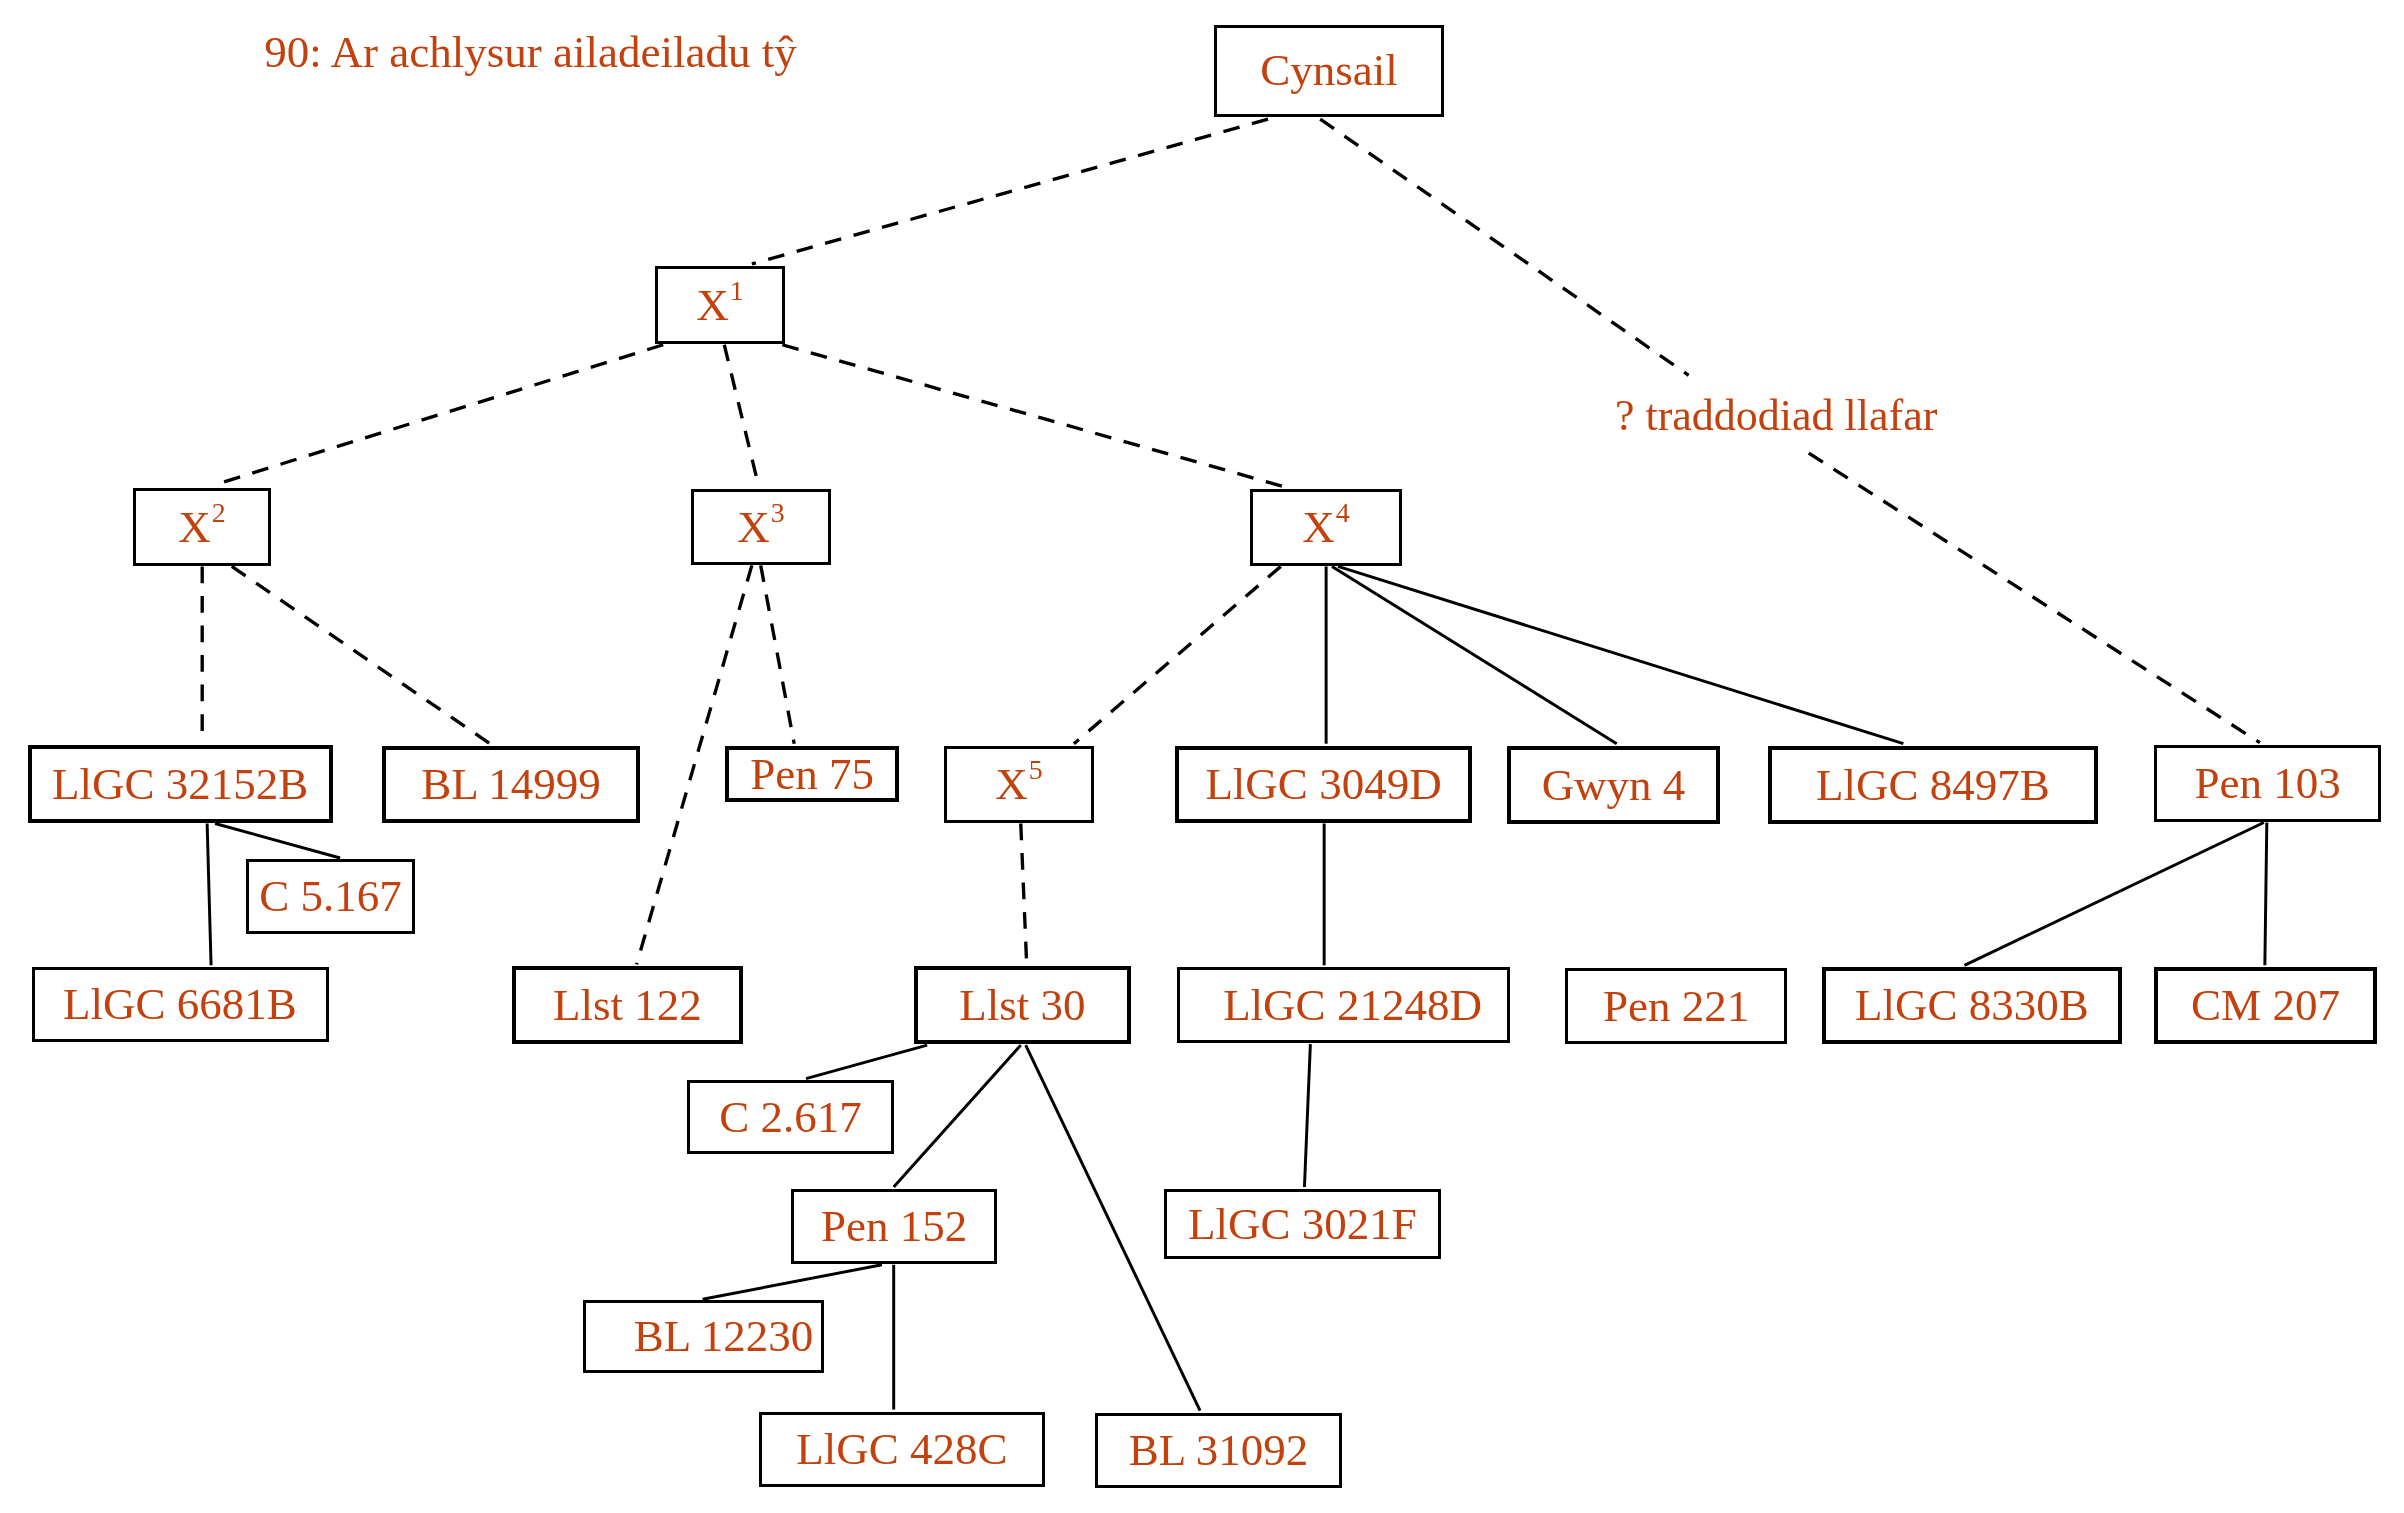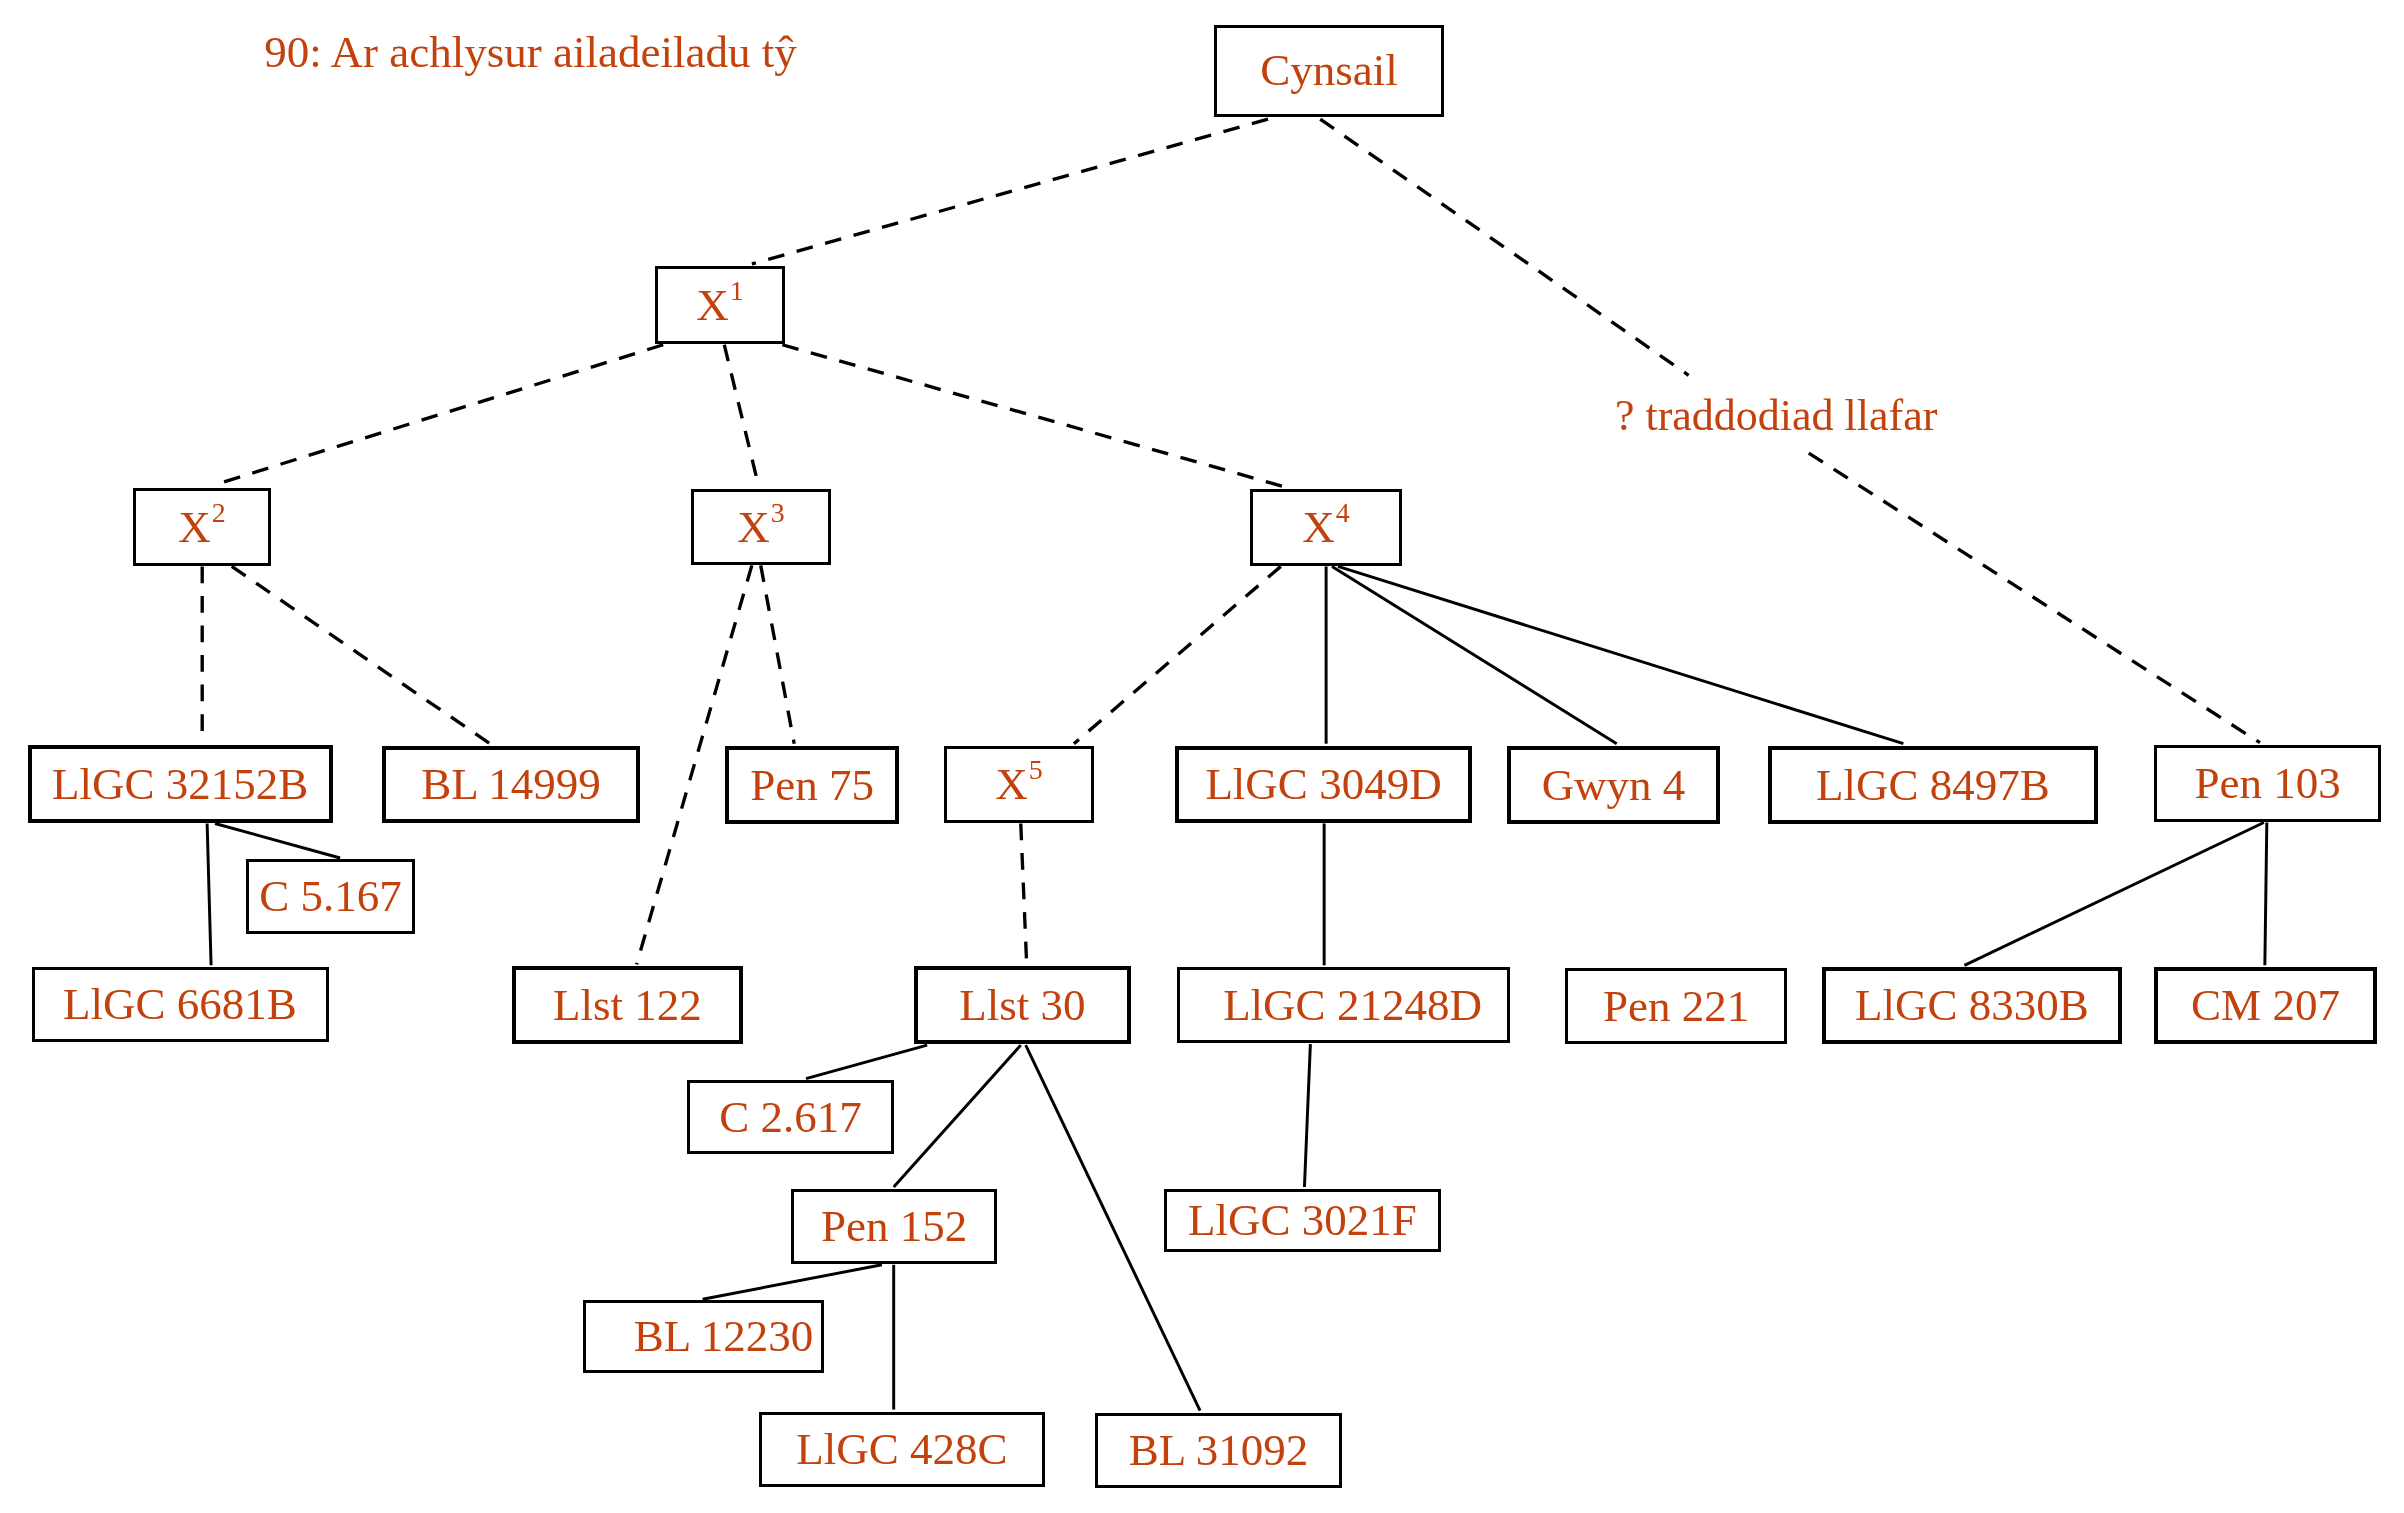--- a/index.html
+++ b/index.html
@@ -120,21 +120,21 @@
       <div class="node" style="left: 944px; top: 746px; width: 150px; height: 77px;">
         <span class="lbl">X</span>
         <span class="sup">5</span>
       </div>
       <div class="node thick" style="left: 27.6px; top: 745px; width: 305px; height: 78px;">
         <span class="lbl">LlGC 32152B</span>
       </div>
       <div class="node thick" style="left: 382px; top: 746px; width: 258px; height: 77px;">
         <span class="lbl">BL 14999</span>
       </div>
-      <div class="node thick" style="left: 725px; top: 746px; width: 174px; height: 78px;">
+      <div class="node thick" style="left: 725px; top: 746px; width: 174px; height: 56px;">
         <span class="lbl">Pen 75</span>
       </div>
       <div class="node thick" style="left: 1175px; top: 746px; width: 297px; height: 77px;">
         <span class="lbl">LlGC 3049D</span>
       </div>
       <div class="node thick" style="left: 1507px; top: 746px; width: 213px; height: 78px;">
         <span class="lbl">Gwyn 4</span>
       </div>
       <div class="node thick" style="left: 1768px; top: 746px; width: 330px; height: 78px;">
         <span class="lbl">LlGC 8497B</span>
@@ -165,21 +165,21 @@
       </div>
       <div class="node thick" style="left: 2154px; top: 967px; width: 223px; height: 77px;">
         <span class="lbl">CM 207</span>
       </div>
       <div class="node" style="left: 687px; top: 1080px; width: 207px; height: 74px;">
         <span class="lbl">C 2.617</span>
       </div>
       <div class="node" style="left: 791px; top: 1189px; width: 206px; height: 75px;">
         <span class="lbl">Pen 152</span>
       </div>
-      <div class="node" style="left: 1164px; top: 1189px; width: 277px; height: 63px;">
+      <div class="node" style="left: 1164px; top: 1189px; width: 277px; height: 70px;">
         <span class="lbl">LlGC 3021F</span>
       </div>
       <div class="node" style="left: 583px; top: 1300px; width: 241px; height: 73px; padding-left: 40px;">
         <span class="lbl">BL 12230</span>
       </div>
       <div class="node" style="left: 759px; top: 1412px; width: 286px; height: 75px;">
         <span class="lbl">LlGC 428C</span>
       </div>
       <div class="node" style="left: 1095px; top: 1413px; width: 247px; height: 75px;">
         <span class="lbl">BL 31092</span>

